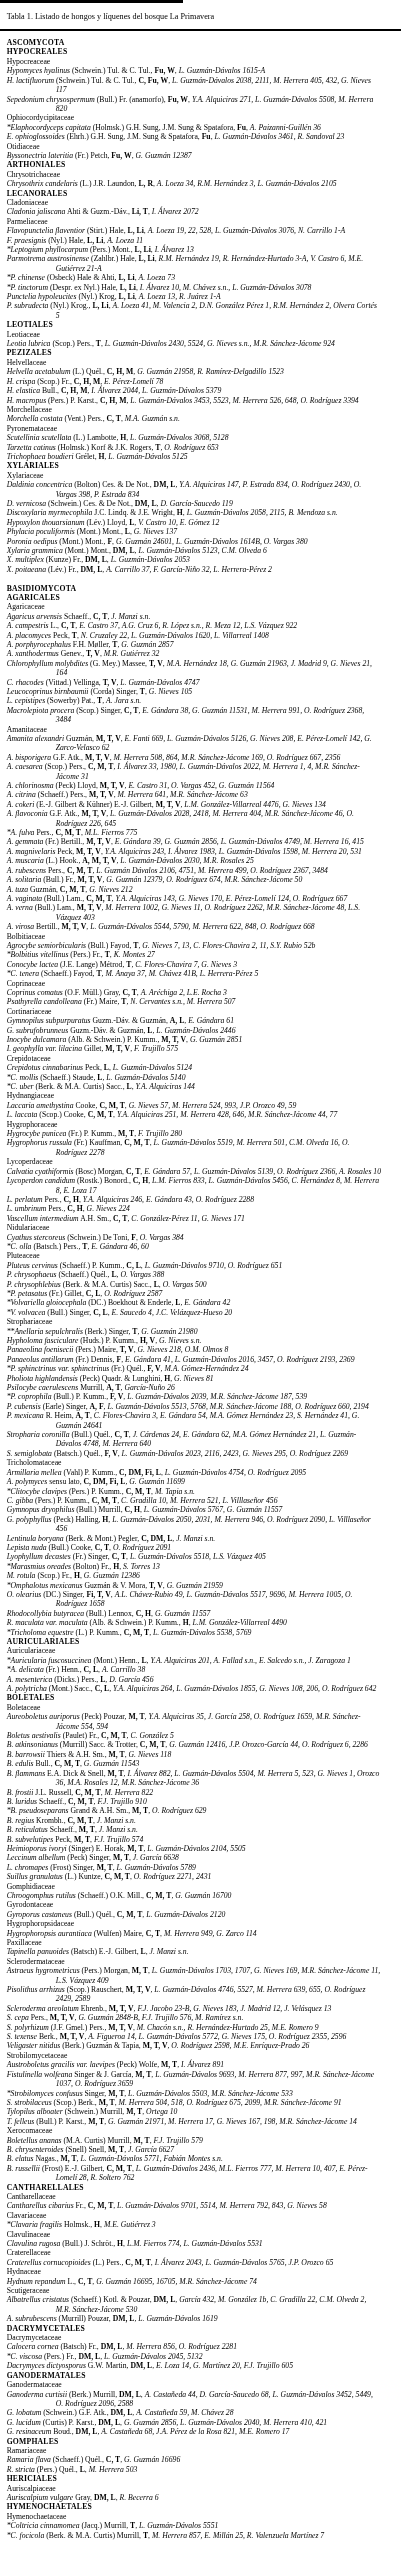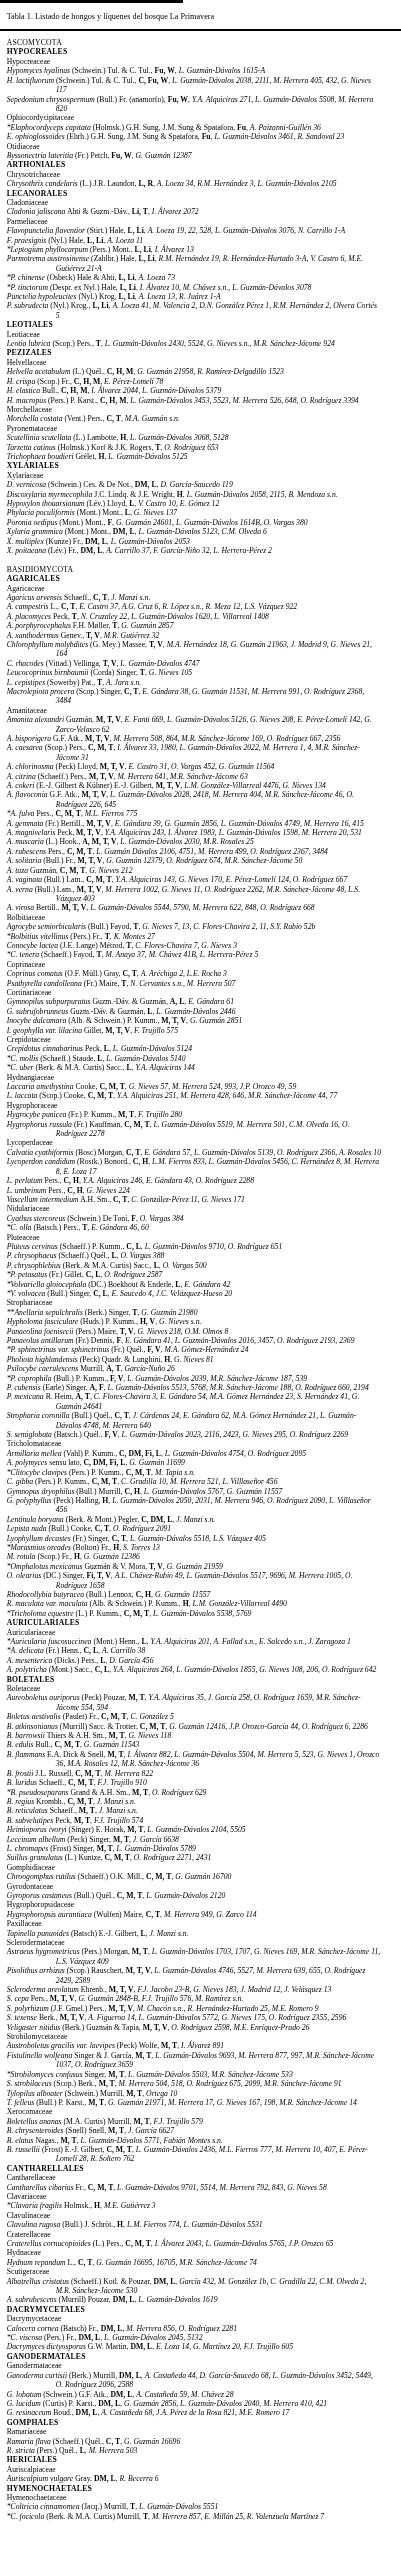--- a/index.html
+++ b/index.html
@@ -26,21 +26,21 @@
   .title-rule{
     border-top:2.1px solid #000;
     margin:1px 0 7.2px 0;
   }
   .list{
     padding:0 20.6px 0 6.7px;
     font-size:7.7px;
     line-height:9.4px;
   }
   .ln{white-space:normal;}
-  .ph{font-weight:normal;letter-spacing:0.2px;}
+  .ph{font-weight:bold;letter-spacing:0.2px;}
   .ord{letter-spacing:0.2px;font-weight:bold;}
   .fam{}
   .sp{padding-left:49px;text-indent:-49px;}
   .gap{height:9.3px;}
   .codes{font-weight:bold;}
 </style>
 </head>
 <body>
 
 <div class="page">
@@ -84,20 +84,21 @@
       <div class="ln sp"><i>H. elastica</i> <span>Bull.,</span> <span class="codes">C, H, M</span>, <i>I. Álvarez 2044, L. Guzmán-Dávalos 5379</i></div>
       <div class="ln sp"><i>H. macropus</i> <span>(Pers.) P. Karst.,</span> <span class="codes">C, H, M</span>, <i>L. Guzmán-Dávalos 3453, 5523, M. Herrera 526, 648, O. Rodríguez 3394</i></div>
       <div class="ln fam">Morchellaceae</div>
       <div class="ln sp"><i>Morchella costata</i> <span>(Vent.) Pers.,</span> <span class="codes">C, T</span>, <i>M.A. Guzmán s.n.</i></div>
       <div class="ln fam">Pyronemataceae</div>
       <div class="ln sp"><i>Scutellinia scutellata</i> <span>(L.) Lambotte,</span> <span class="codes">H</span>, <i>L. Guzmán-Dávalos 3068, 5128</i></div>
       <div class="ln sp"><i>Tarzetta catinus</i> <span>(Holmsk.) Korf &amp; J.K. Rogers,</span> <span class="codes">T</span>, <i>O. Rodríguez 653</i></div>
       <div class="ln sp"><i>Trichophaea boudieri</i> <span>Grélet,</span> <span class="codes">H</span>, <i>L. Guzmán-Dávalos 5125</i></div>
       <div class="ln ord">XYLARIALES</div>
       <div class="ln fam">Xylariaceae</div>
+      <div class="ln sp"><i>Daldinia concentrica</i> <span>(Bolton) Ces. &amp; De Not.,</span> <span class="codes">DM, L</span>, <i>Y.A. Alquiciras 147, P. Estrada 834, O. Rodríguez 2430, O. Vargas 398, P. Estrada 834</i></div>
       <div class="ln sp"><i>D. vernicosa</i> <span>(Schwein.) Ces. &amp; De Not.,</span> <span class="codes">DM, L</span>, <i>D. García-Saucedo 119</i></div>
       <div class="ln sp"><i>Discoxylaria myrmecophila</i> <span>J.C. Lindq. &amp; J.E. Wright,</span> <span class="codes">H</span>, <i>L. Guzmán-Dávalos 2058, 2115, B. Mendoza s.n.</i></div>
       <div class="ln sp"><i>Hypoxylon thouarsianum</i> <span>(Lév.) Lloyd,</span> <span class="codes">L</span>, <i>V. Castro 10, E. Gómez 12</i></div>
       <div class="ln sp"><i>Phylacia poculiformis</i> <span>(Mont.) Mont.,</span> <span class="codes">L</span>, <i>G. Nieves 137</i></div>
       <div class="ln sp"><i>Poronia oedipus</i> <span>(Mont.) Mont.,</span> <span class="codes">F</span>, <i>G. Guzmán 24601, L. Guzmán-Dávalos 1614B, O. Vargas 380</i></div>
       <div class="ln sp"><i>Xylaria grammica</i> <span>(Mont.) Mont.,</span> <span class="codes">DM, L</span>, <i>L. Guzmán-Dávalos 5123, C.M. Olveda 6</i></div>
       <div class="ln sp"><i>X. multiplex</i> <span>(Kunze) Fr.,</span> <span class="codes">DM, L</span>, <i>L. Guzmán-Dávalos 2053</i></div>
       <div class="ln sp"><i>X. poitaeana</i> <span>(Lév.) Fr.,</span> <span class="codes">DM, L</span>, <i>A. Carrillo 37, F. García-Niño 32, L. Herrera-Pérez 2</i></div>
       <div class="gap"></div>
       <div class="ln ph">BASIDIOMYCOTA</div>

